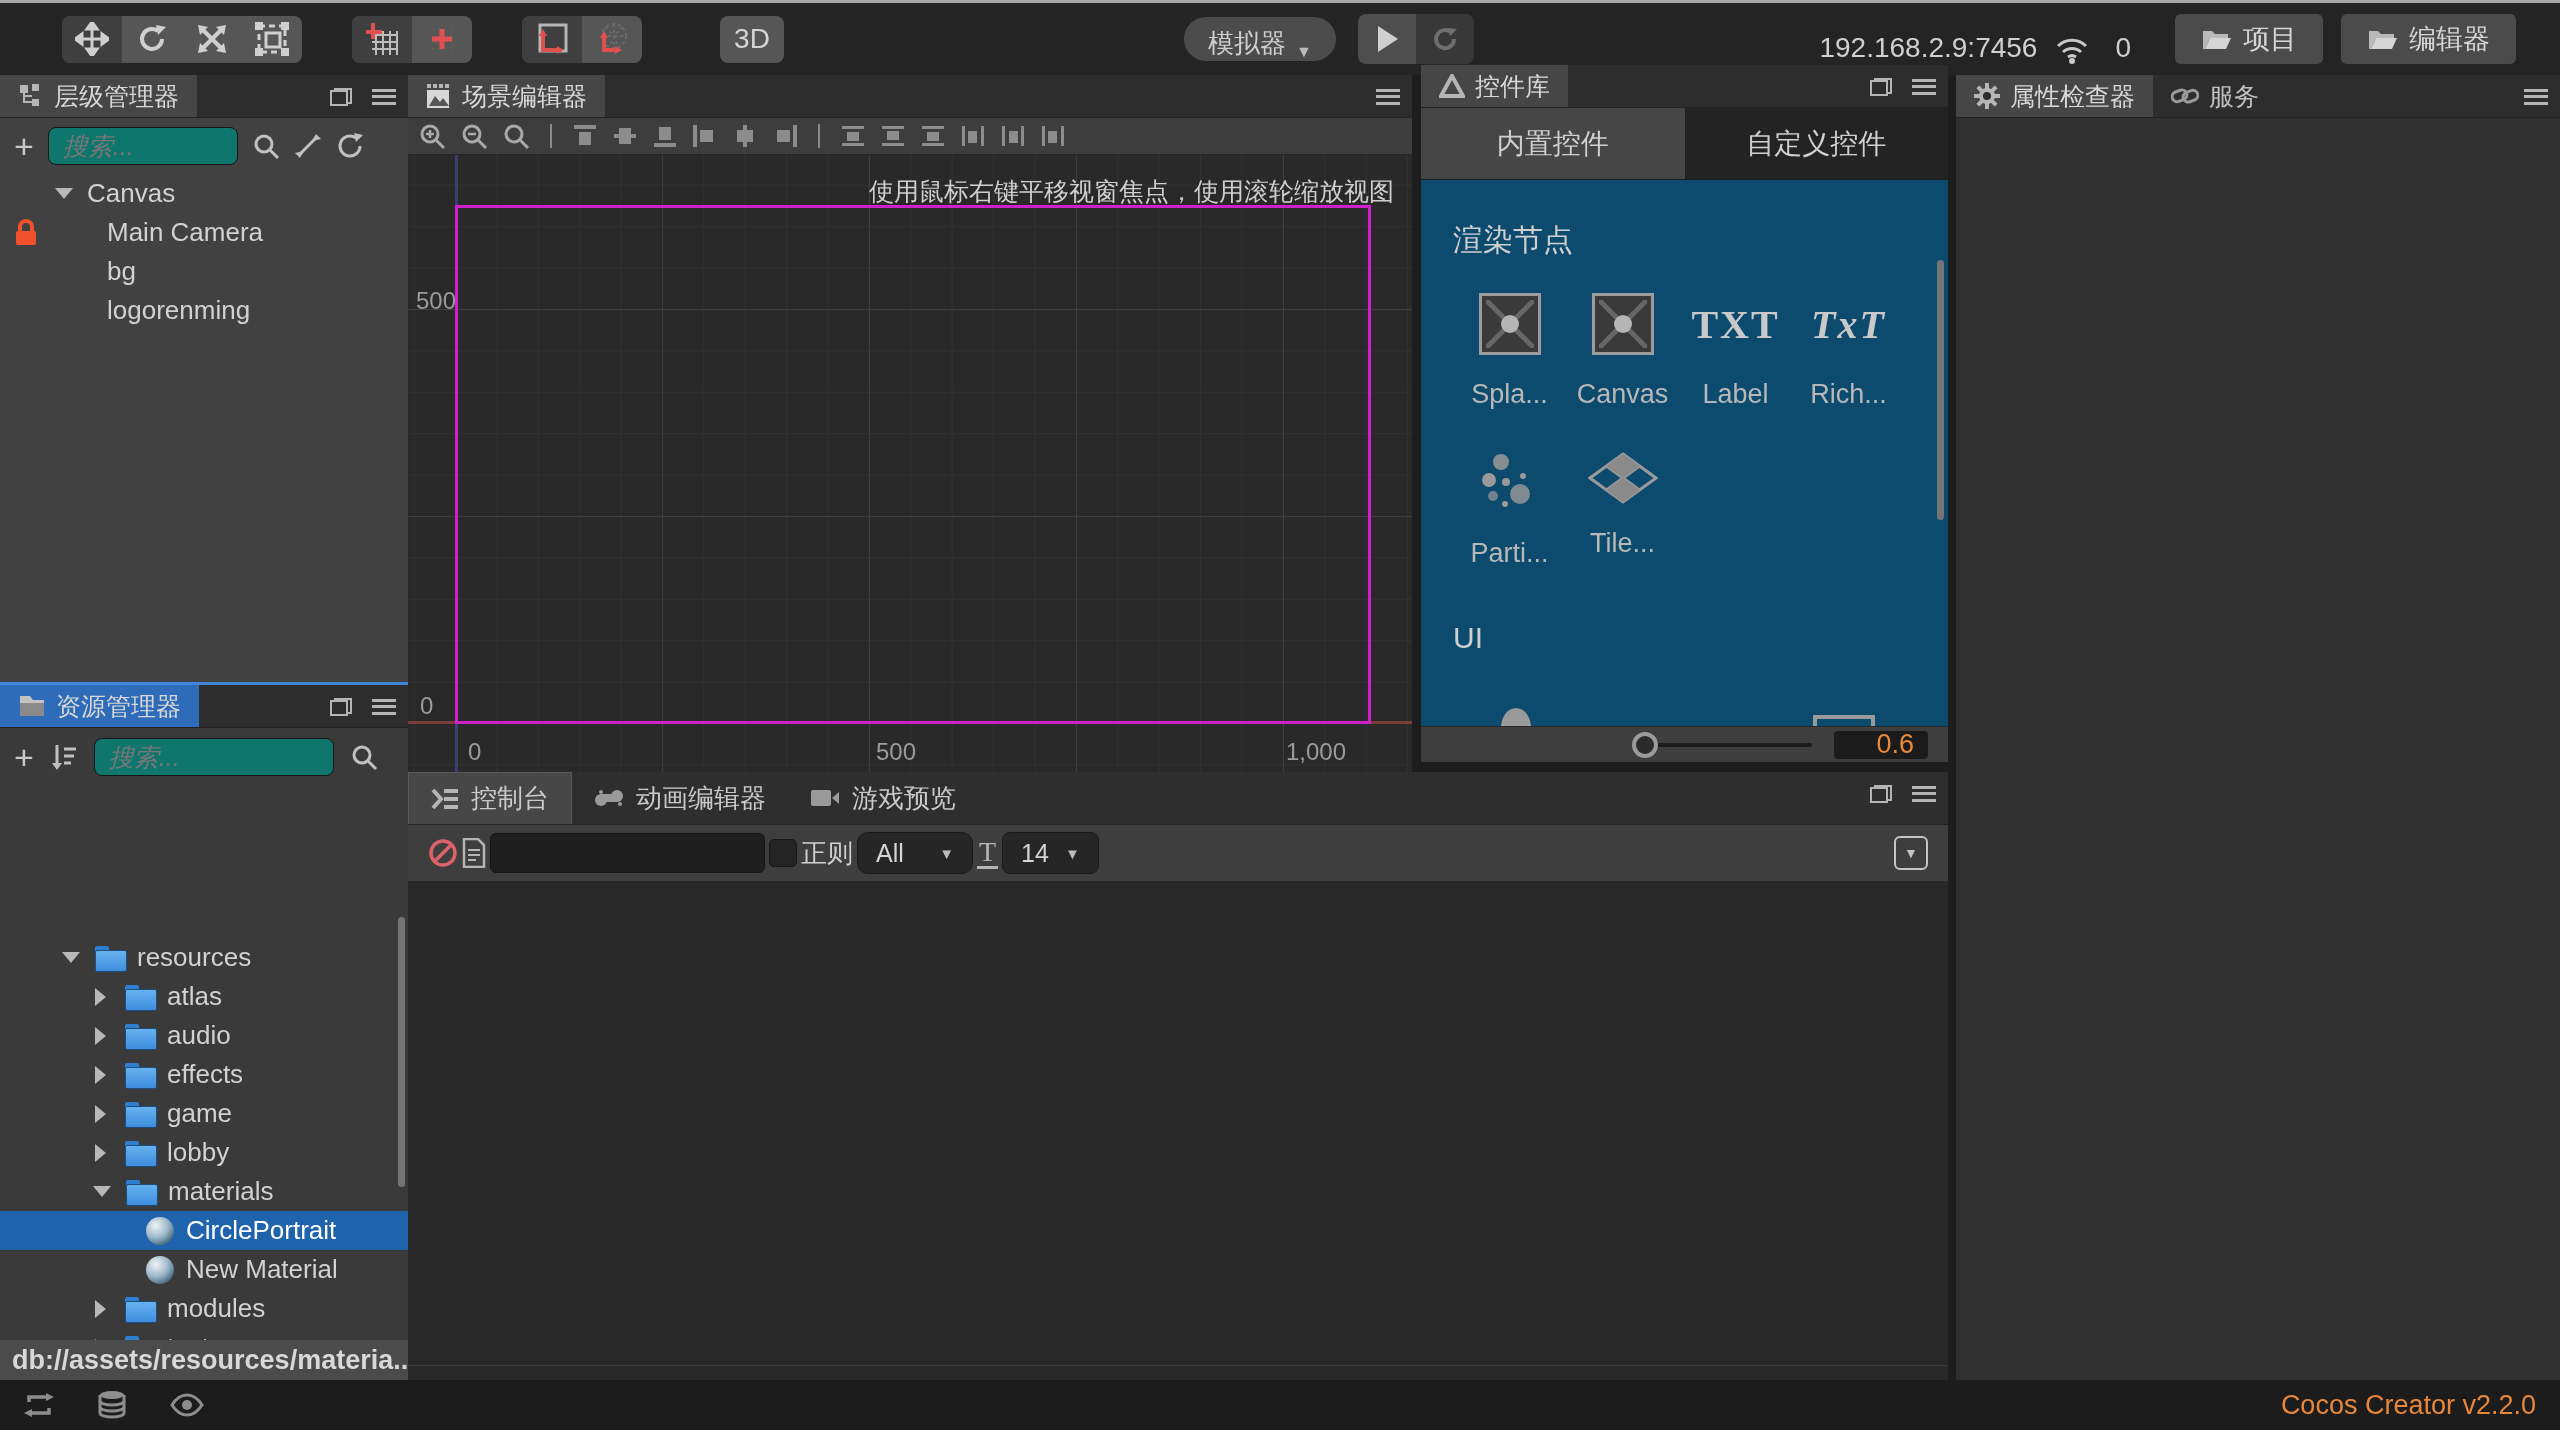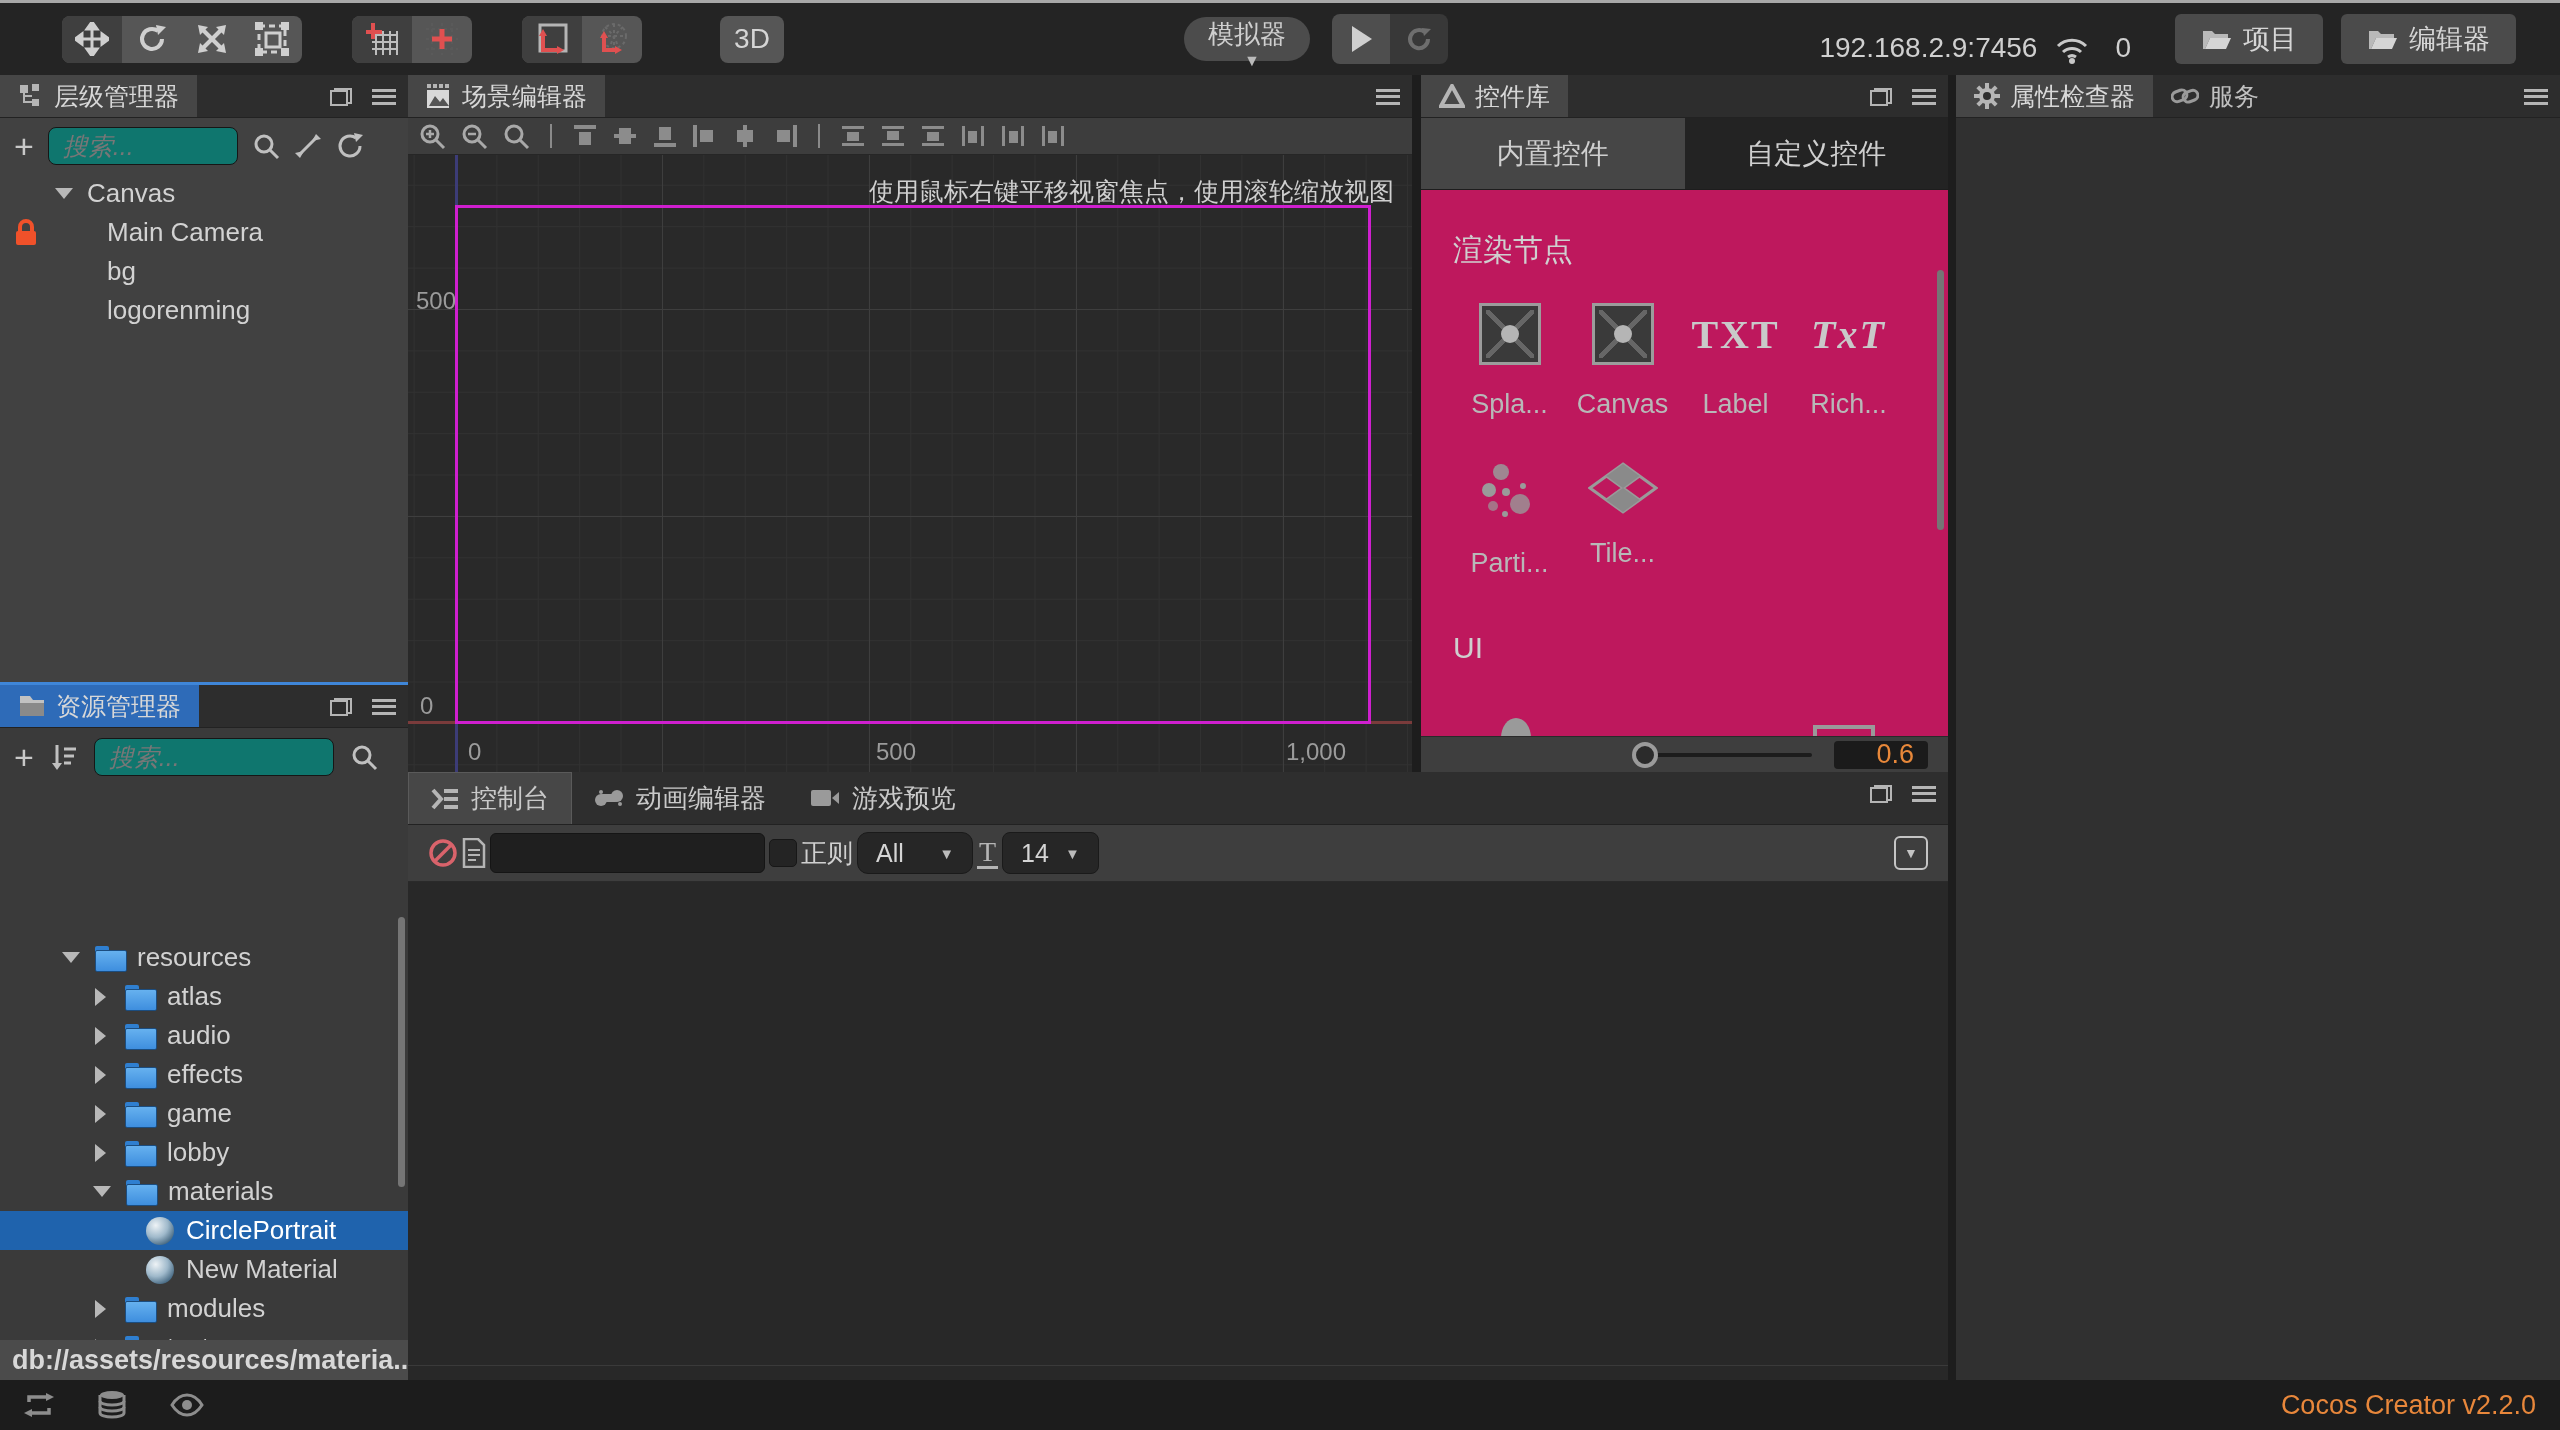--- a/index.html
+++ b/index.html
@@ -6,21 +6,21 @@
   html,body { width:2560px; height:1430px; background:#1d1d1d; overflow:hidden;
     font-family:"Liberation Sans", sans-serif; color:#cfcfcf; }
   .abs { position:absolute; }
   svg { display:block; }
 
   
   #topbar { position:absolute; left:0; top:0; width:2560px; height:75px; background:#242424; border-top:3px solid #a8a8a8; display:flex; align-items:center; }
   .tgroup { display:flex; height:47px; background:#565656; border-radius:8px; overflow:hidden; }
   .tbtn { width:60px; height:47px; display:flex; align-items:center; justify-content:center; color:#cfcfcf; }
   .tbtn.sel { background:#3f3f3f; }
-  .pill { height:44px; background:#4c4c4c; border-radius:22px; display:flex; align-items:center; padding:0 24px; font-size:26px; color:#cfcfcf;flex-direction:column; }
+  .pill { height:44px; background:#4c4c4c; border-radius:22px; display:flex; align-items:flex-end; padding:0 24px; font-size:26px; color:#cfcfcf; }
   .playgrp { display:flex; height:50px; border-radius:8px; overflow:hidden; }
   .playbtn { width:58px; height:50px; display:flex; align-items:center; justify-content:center; }
   .topbtn { height:50px; background:#4b4b4b; border-radius:6px; display:flex; align-items:center; gap:12px; padding:0 26px; font-size:27px; color:#d6d6d6; }
   .iptext { font-size:28px; color:#d0d0d0; }
   .caret { font-size:16px; margin-left:10px; color:#bbb; }
 
   
   .panel { position:absolute; background:#3a3a3a; overflow:hidden; }
   .tabstrip { height:43px; background:#2d2d2d; border-bottom:1px solid #222; display:flex; align-items:stretch; position:relative; }
   .ptab { display:flex; align-items:center; gap:10px; padding:0 18px; font-size:25px; color:#d8d8d8; background:#464646; }
@@ -371,21 +371,21 @@
     <div class="abs" style="left:0; top:566px; width:100%; height:3px; background:#7a3b3b;"></div>
     <div class="abs" style="left:47px; top:50px; width:916px; height:519px; border:3px solid #cf1fcf;"></div>
     <div class="ruler abs" style="left:8px; top:132px;">500</div>
     <div class="ruler abs" style="left:12px; top:537px;">0</div>
     <div class="ruler abs" style="left:60px; top:583px;">0</div>
     <div class="ruler abs" style="left:468px; top:583px;">500</div>
     <div class="ruler abs" style="left:878px; top:583px;">1,000</div>
   </div>
 </div>
 
-<div class="panel" style="left:1421px; top:75px; width:527px; height:697px; background:#be185d;">
+<div class="panel" style="left:1421px; top:65px; width:527px; height:697px; background:#0c4a6e;">
   <div class="tabstrip">
     <div class="ptab">
       <svg width="26" height="24" viewBox="0 0 26 24">
           <path d="M13 2 L24 22 H2 Z" fill="none" stroke="#b5b5b5" stroke-width="4"></path>
         </svg>
       <span>控件库</span>
     </div>
     <div class="striptools">
       <span class="icopy"></span>
       <span class="iham"></span>

